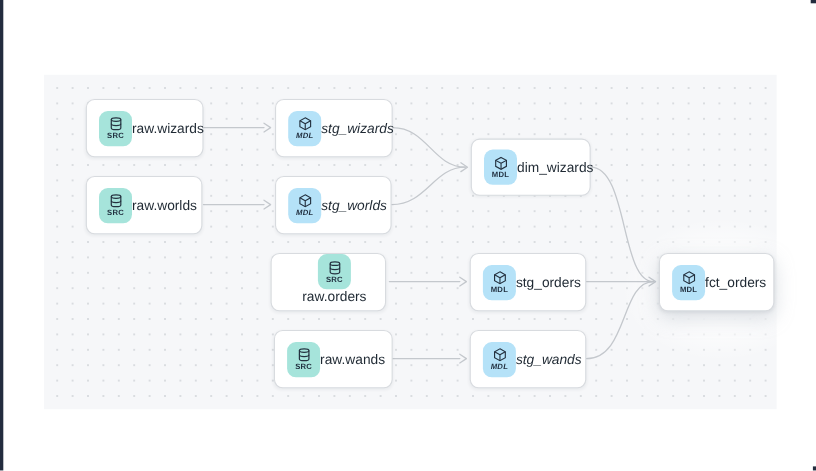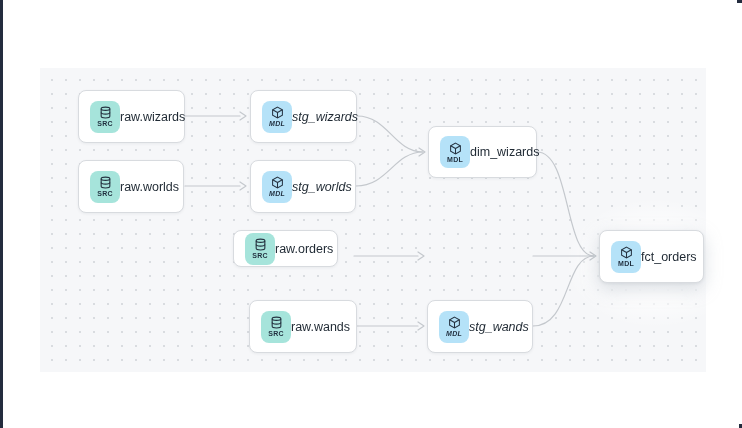--- a/index.html
+++ b/index.html
@@ -131,34 +131,46 @@
           <svg width="13" height="13" viewBox="0 0 24 24" stroke="#24313f" stroke-width="1.9" fill="none">
               <path d="M12 2l9 5v10l-9 5-9-5V7z"></path>
               <path d="M12 12l9-5M12 12L3 7M12 12v10"></path>
             </svg>
         </span>
         <span class="badge-label">MDL</span>
       </div>
       <span class="node-label">dim_wizards</span>
     </div>
 
-    <div class="node" style="left:193px;top:162px;width:105px;height:37px;">
+    <div class="node" style="left:206px;top:162px;width:105px;height:53px;flex-direction:column;">
       <div class="badge badge-src">
         <span>
           <svg width="13" height="13" viewBox="0 0 24 24" stroke="#24313f" stroke-width="2" fill="none">
               <ellipse cx="12" cy="5" rx="8" ry="3"></ellipse>
               <path d="M4 5v7c0 1.7 3.6 3 8 3s8-1.3 8-3V5"></path>
               <path d="M4 12v7c0 1.7 3.6 3 8 3s8-1.3 8-3v-7"></path>
             </svg>
         </span>
         <span class="badge-label">SRC</span>
       </div>
       <span class="node-label">raw.orders</span>
     </div>
 
+    <div class="node" style="left:387px;top:162px;width:106px;height:53px;">
+      <div class="badge badge-mdl">
+        <span>
+          <svg width="13" height="13" viewBox="0 0 24 24" stroke="#24313f" stroke-width="1.9" fill="none">
+              <path d="M12 2l9 5v10l-9 5-9-5V7z"></path>
+              <path d="M12 12l9-5M12 12L3 7M12 12v10"></path>
+            </svg>
+        </span>
+        <span class="badge-label">MDL</span>
+      </div>
+      <span class="node-label">stg_orders</span>
+    </div>
 
     <div class="node" style="left:209px;top:232px;width:108px;height:53px;text-align:center;">
       <div class="badge badge-src">
         <span>
           <svg width="13" height="13" viewBox="0 0 24 24" stroke="#24313f" stroke-width="2" fill="none">
               <ellipse cx="12" cy="5" rx="8" ry="3"></ellipse>
               <path d="M4 5v7c0 1.7 3.6 3 8 3s8-1.3 8-3V5"></path>
               <path d="M4 12v7c0 1.7 3.6 3 8 3s8-1.3 8-3v-7"></path>
             </svg>
         </span>

